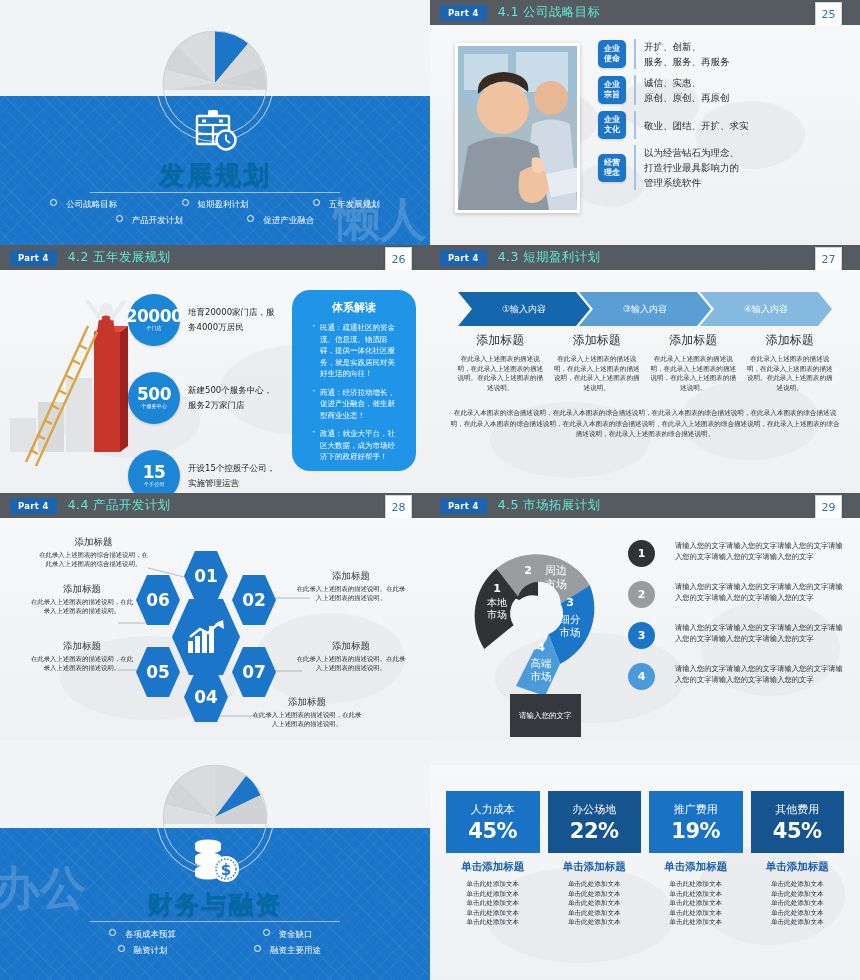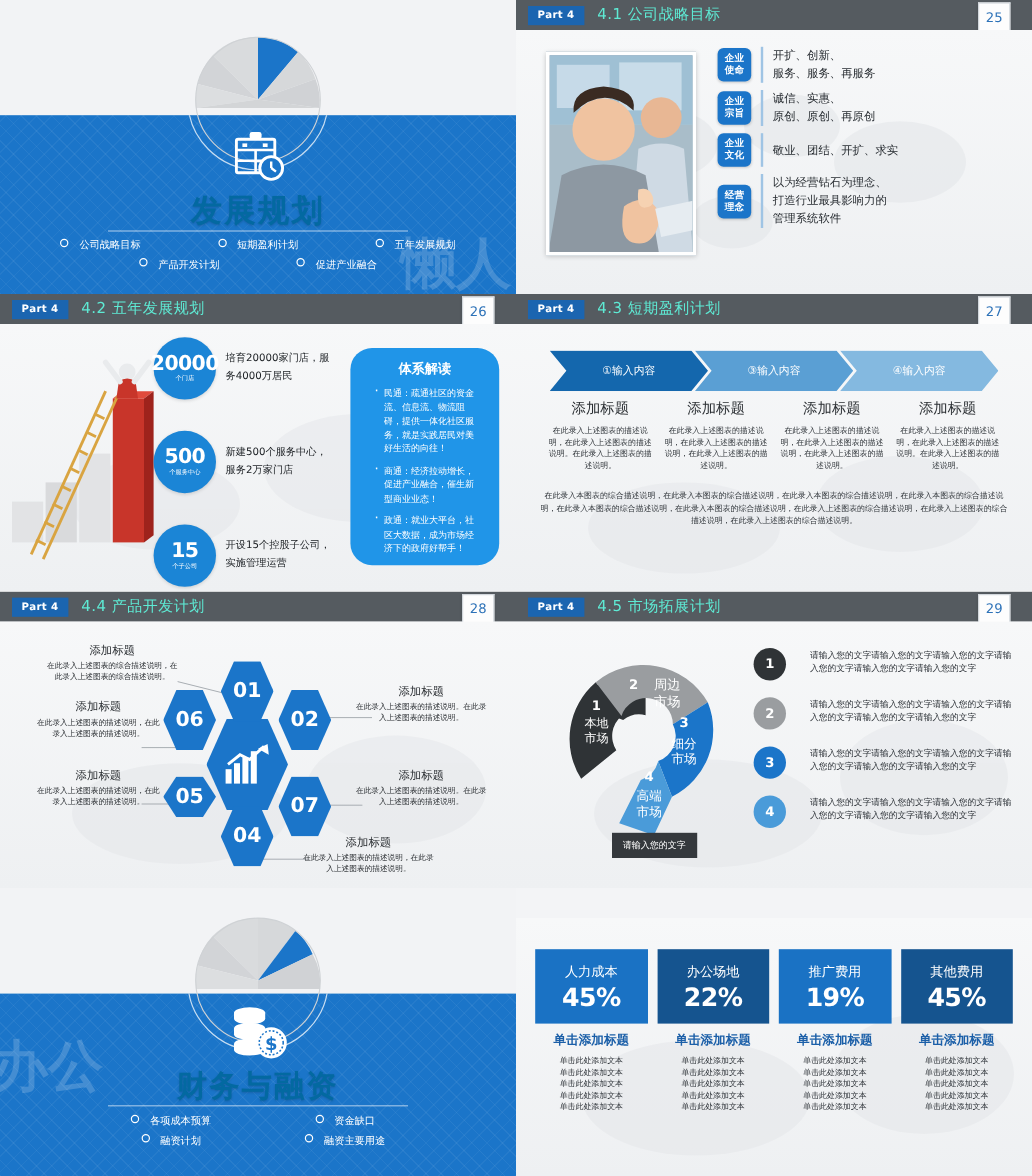--- a/index.html
+++ b/index.html
@@ -74,21 +74,21 @@
   .mission-list{ position:absolute; left:168px; top:14px; right:10px; }
   .mrow{ display:flex; align-items:center; margin-bottom:6px; }
   .mbadge{ width:28px; height:28px; border-radius:5px; background:#1b75c9; color:#fff;
      font-size:8px; line-height:10px; display:flex; flex-direction:column; align-items:center;
      justify-content:center; flex:0 0 auto; font-weight:bold; box-shadow:0 1px 2px rgba(0,0,0,.15);}
   .mdivider{ width:2px; background:#9fc4e4; margin:0 8px; align-self:stretch; min-height:26px; }
   .mtext{ color:#262b30; font-size:9.5px; line-height:15px; }
 
   
   .chartimg{ position:absolute; left:8px; top:20px; width:130px; height:180px; }
-  .stats{ position:absolute; left:128px; top:11px; width:150px; }
+  .stats{ position:absolute; left:128px; top:24px; width:150px; }
   .srow{ display:flex; align-items:center; margin-bottom:26px; }
   .scircle{ width:52px; height:52px; border-radius:50%; background:#1b85d6; color:#fff;
      display:flex; flex-direction:column; align-items:center; justify-content:center; flex:0 0 auto;
      box-shadow:0 1px 3px rgba(0,0,0,.14); }
   .scircle .big{ font-size:17px; font-weight:bold; line-height:16px; letter-spacing:-.5px;}
   .scircle .sub{ font-size:5.2px; margin-top:1px; }
   .sdesc{ margin-left:8px; font-size:8.5px; color:#1b1f23; line-height:15px; }
   .sysbox{ position:absolute; right:14px; top:20px; width:124px; bottom:22px;
      background:#2095e8; border-radius:18px; color:#fff; padding:10px 20px; }
   .sysbox h4{ font-size:11px; text-align:center; margin-bottom:7px; font-weight:bold; }
@@ -116,21 +116,21 @@
      display:flex; align-items:center; justify-content:center;
      font-size:17px; font-weight:bold; }
   .hex.center{ background:#1b75c9; }
   .hlabel{ position:absolute; font-size:7.8px; color:#2b2f33; }
   .hlabel .t{ font-size:9.5px; margin-bottom:2px; display:block; }
   .hlabel p{ font-size:6.4px; line-height:9px; }
 
   
   .donut{ position:absolute; left:20px; top:12px; width:175px; height:185px; }
   .qbox{ position:absolute; left:80px; top:176px; background:#35393d; color:#fff;
-     font-size:7.5px; padding:5px 9px; line-height:11px; text-align:center; }
+     font-size:7.5px; padding:16px 9px; line-height:11px; text-align:center; }
   .mklist{ position:absolute; left:198px; top:22px; right:10px; }
   .mkrow{ display:flex; align-items:flex-start; margin-bottom:14px; }
   .mkcircle{ width:27px; height:27px; border-radius:50%; color:#fff; font-size:11px;
      font-weight:bold; display:flex; align-items:center; justify-content:center; flex:0 0 auto; }
   .mkdesc{ margin-left:20px; font-size:7.3px; line-height:10.5px; color:#2b3036; margin-top:1px; }
 
   
   .costs{ position:absolute; left:16px; right:16px; top:26px; display:flex; gap:8px; }
   .costcol{ flex:1; }
   .costbox{ height:62px; display:flex; flex-direction:column; align-items:center;
@@ -441,21 +441,21 @@
           </div>
         <div class="hex" style="left:232px;top:57px;width:44px;height:50px;">
             <span>02</span>
           </div>
         <div class="hex" style="left:232px;top:129px;width:44px;height:50px;">
             <span>07</span>
           </div>
         <div class="hex" style="left:184px;top:154px;width:44px;height:50px;">
             <span>04</span>
           </div>
-        <div class="hex" style="left:136px;top:129px;width:44px;height:34px;">
+        <div class="hex" style="left:136px;top:129px;width:44px;height:50px;">
             <span>05</span>
           </div>
         <div class="hex" style="left:136px;top:57px;width:44px;height:50px;">
             <span>06</span>
           </div>
       </div>
       <div class="hlabel" style="left:36px;top:18px;width:115px;text-align:center;">
         <span class="t">添加标题</span>
         <p>在此录入上述图表的综合描述说明，在此录入上述图表的综合描述说明。</p>
       </div>

